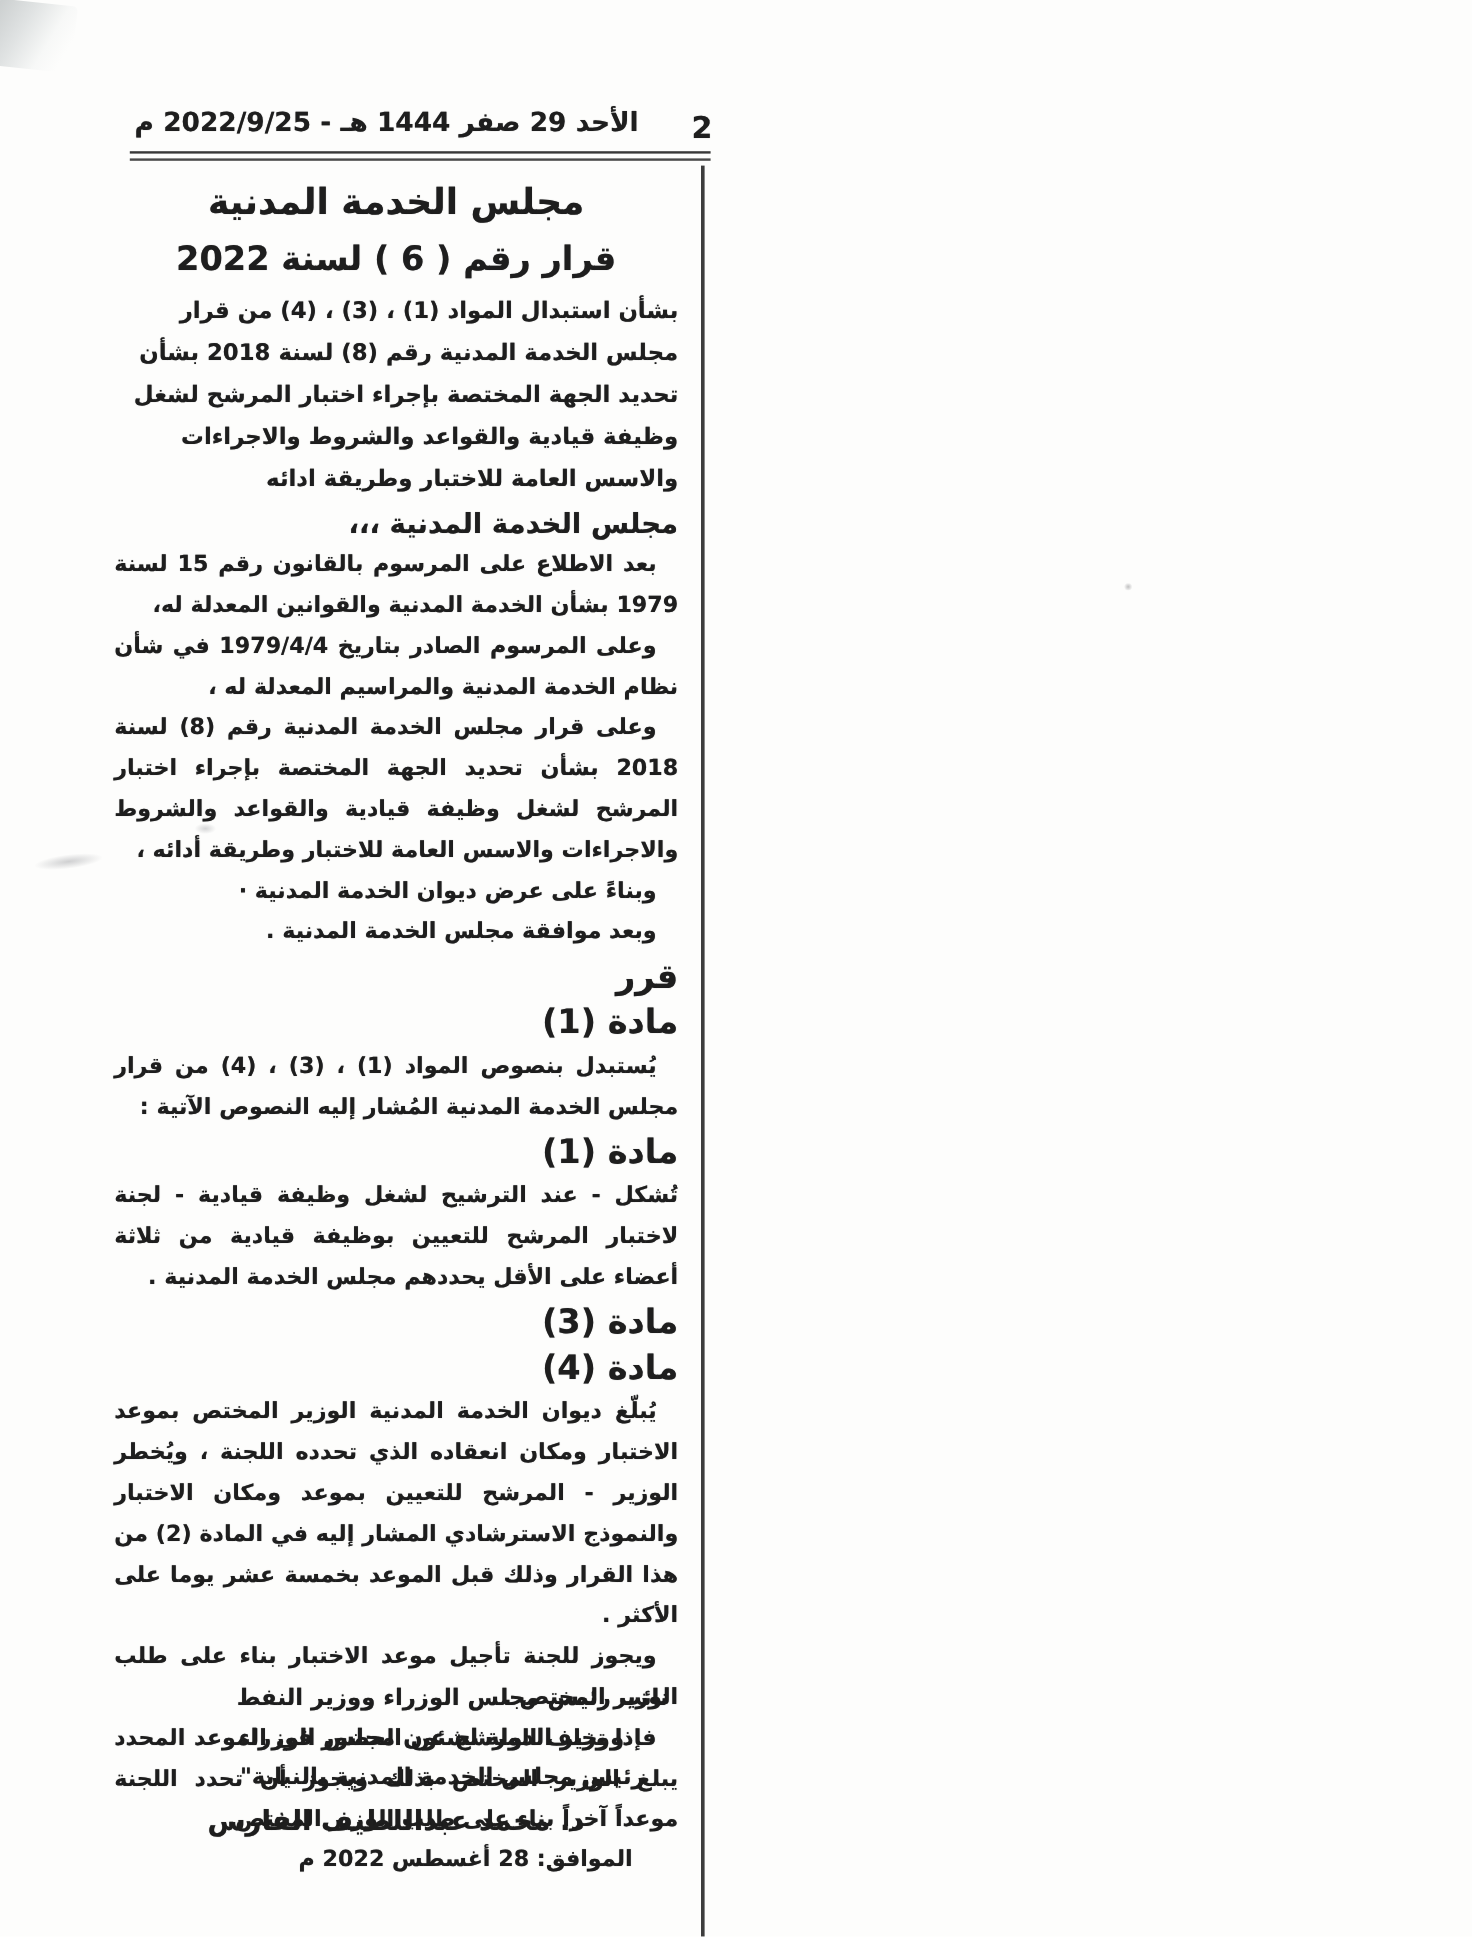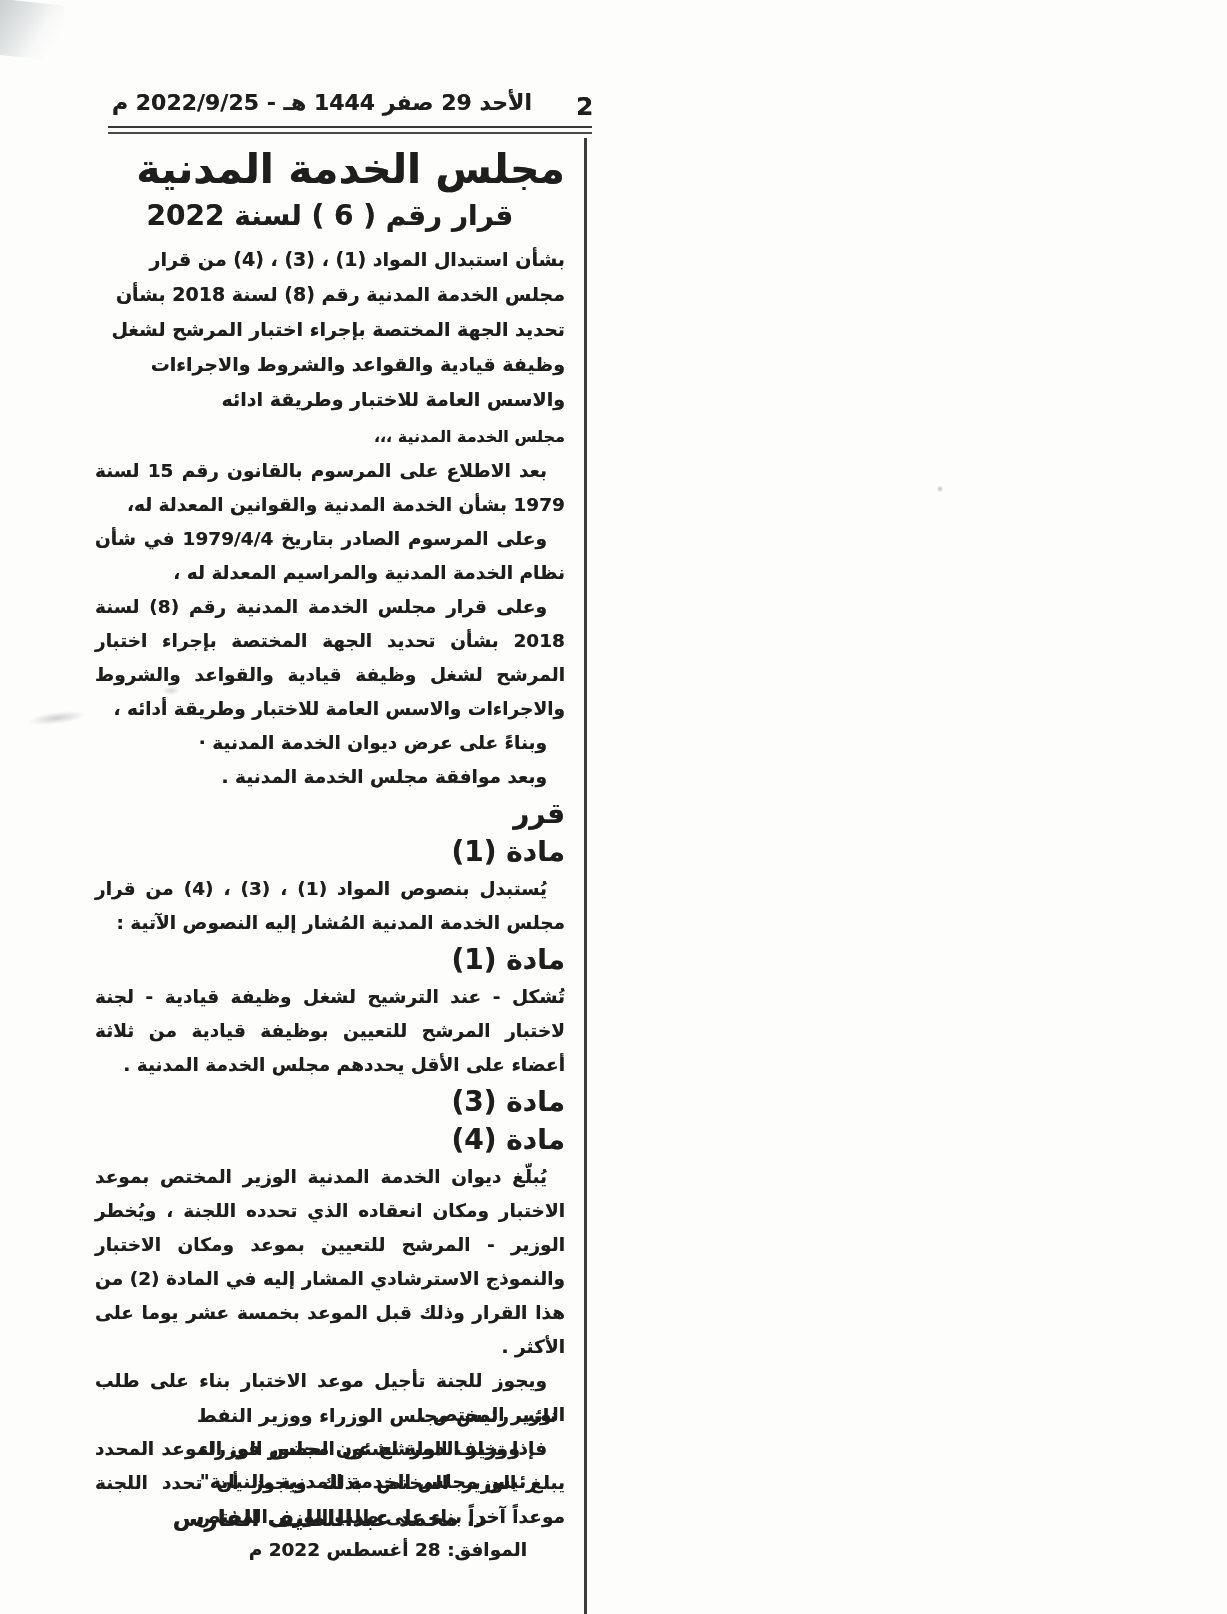--- a/index.html
+++ b/index.html
@@ -47,40 +47,41 @@
   .column {
     position: absolute;
     top: 142px;
     right: 662px;              
     width: 470px;
     direction: rtl;
     text-align: right;
   }
   .title {
     margin: 6px 0 0;
-    font-size: 41px;
+    font-size: 30px;
     line-height: 42px;
+    text-align: center;
     font-weight: 700;
   }
   .decision-no {
     margin: 8px 0 0;
     font-size: 28px;
     line-height: 36px;
     text-align: center;
     font-weight: 700;
   }
   .subject {
     margin: 8px 0 0;
     font-size: 19px;
     line-height: 35px;
     text-align: right;
   }
   .salutation {
     margin: 3px 0 0;
-    font-size: 16px;
+    font-size: 23px;
     line-height: 34px;
   }
   .para {
     margin: 0;
     font-size: 18.5px;
     line-height: 34px;
     text-align: justify;
   }
   .indent { text-indent: 18px; }
   .heading {

